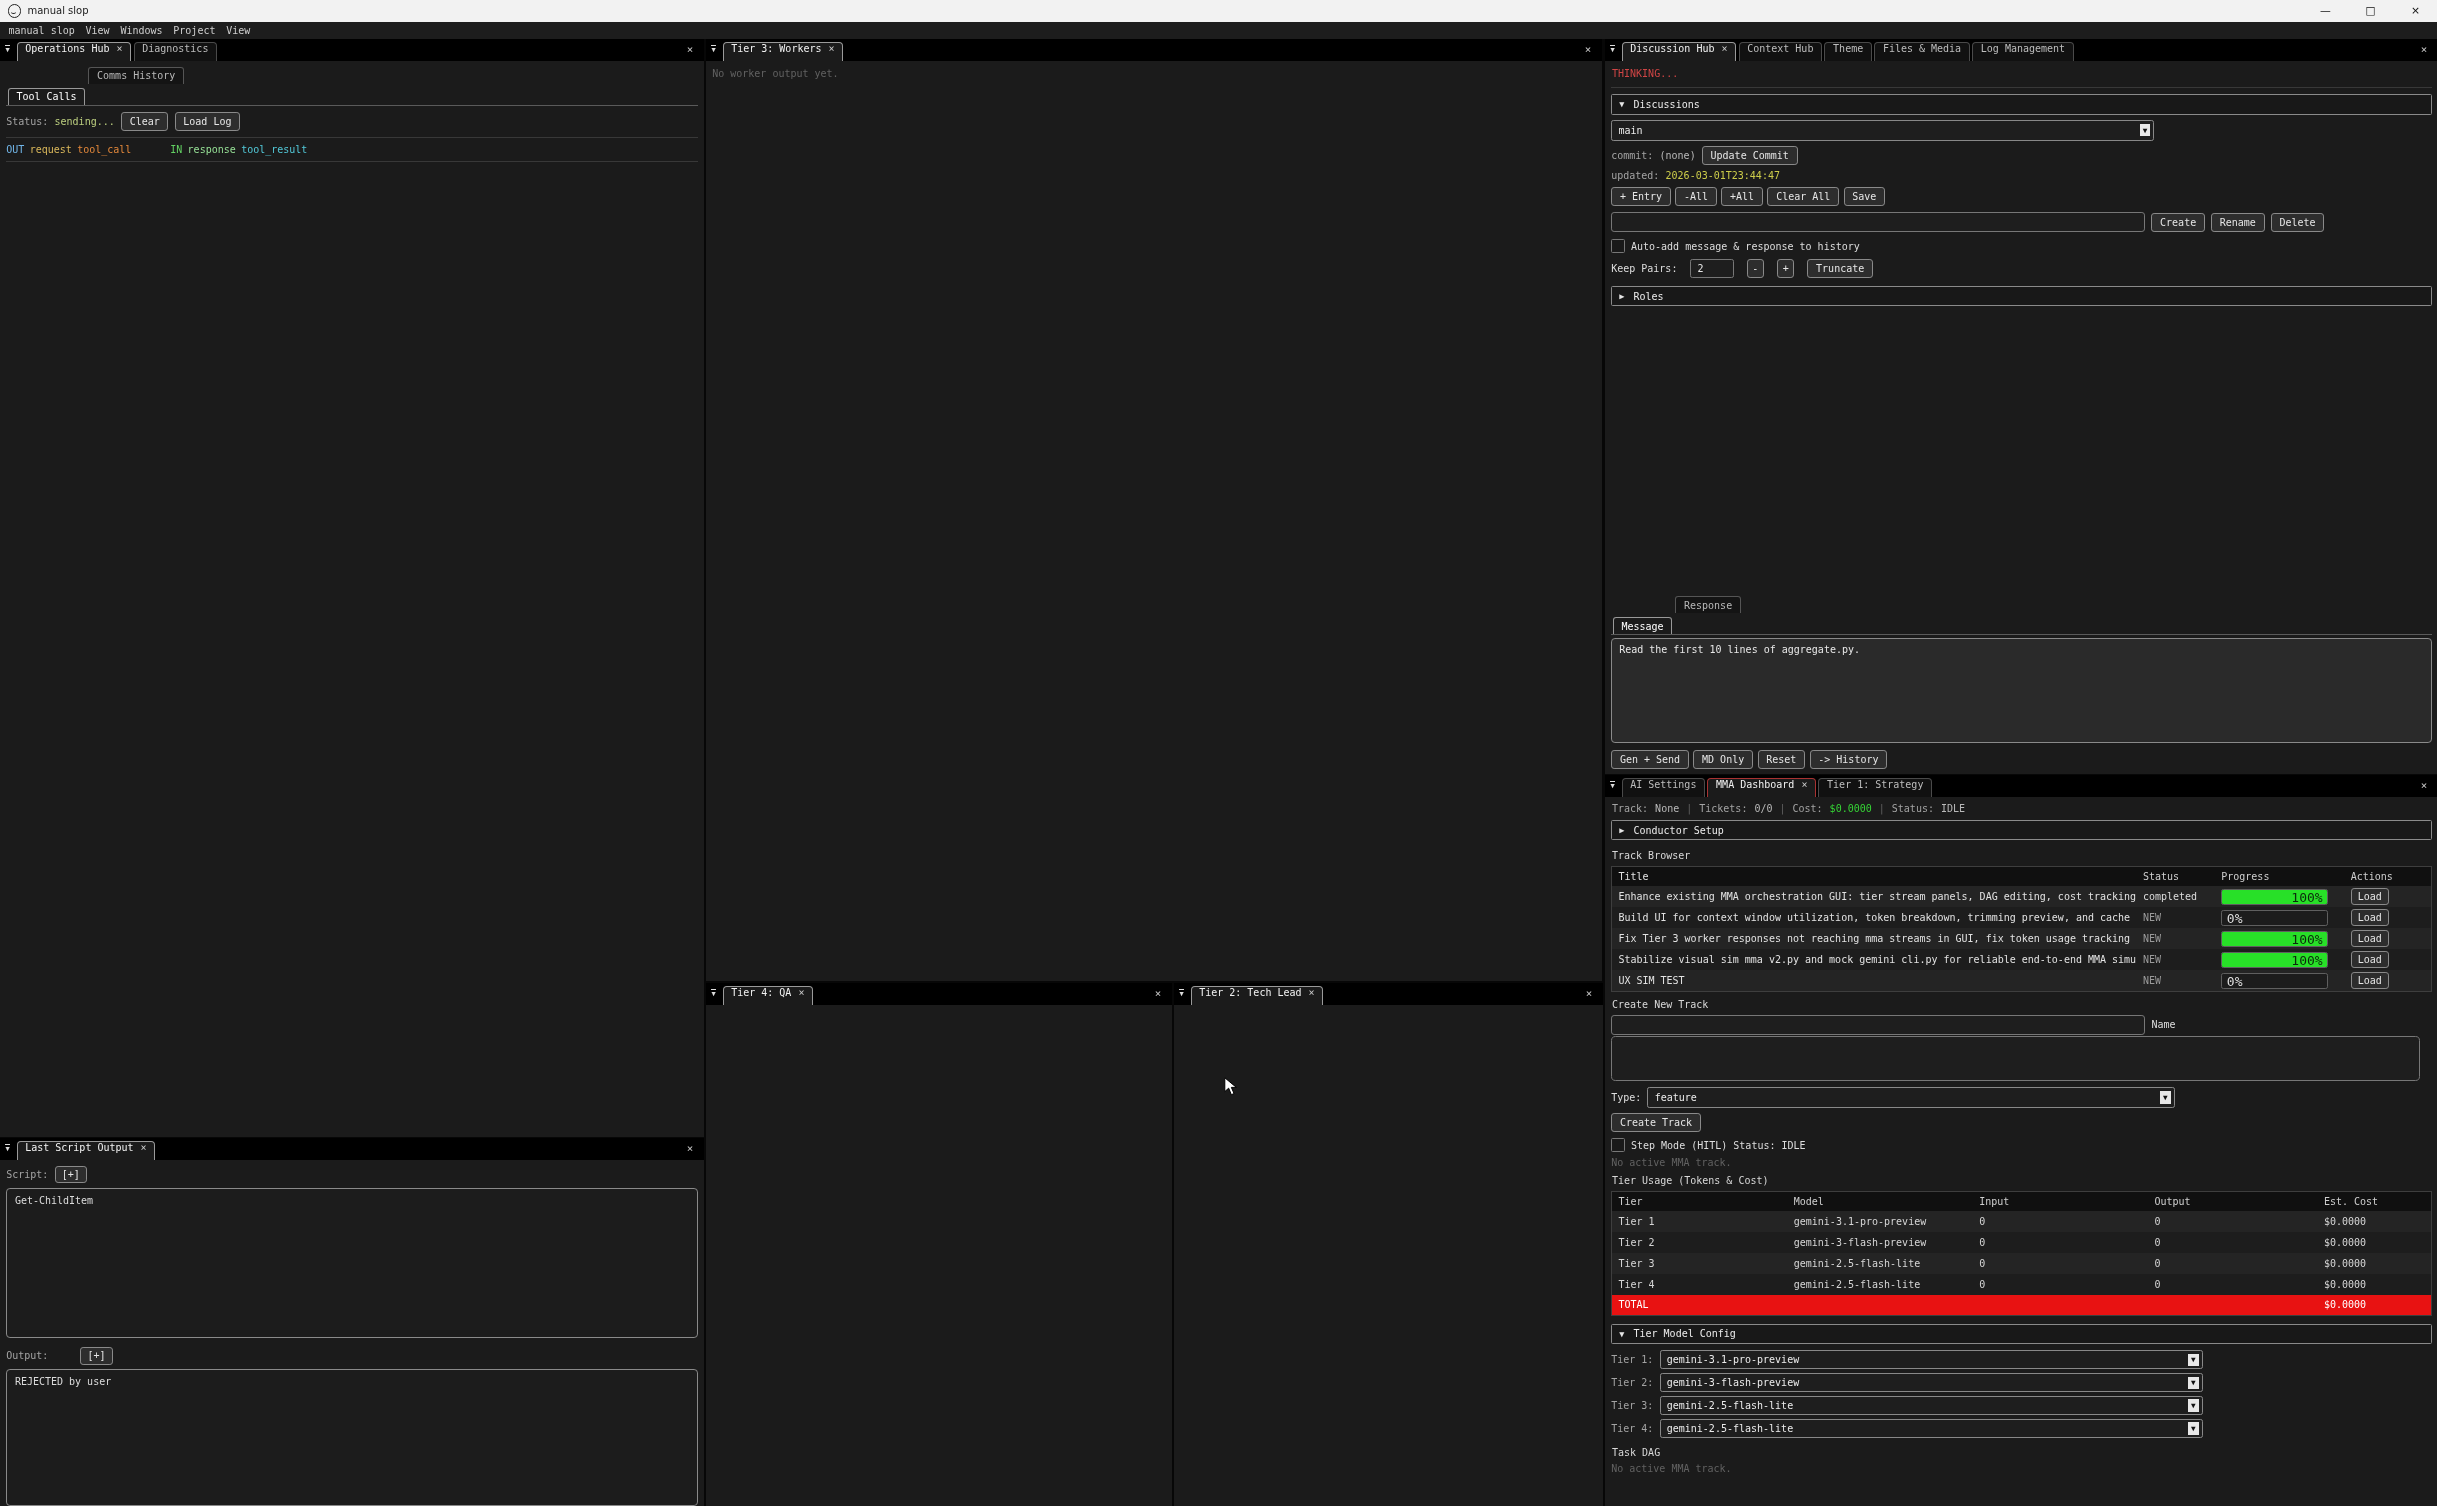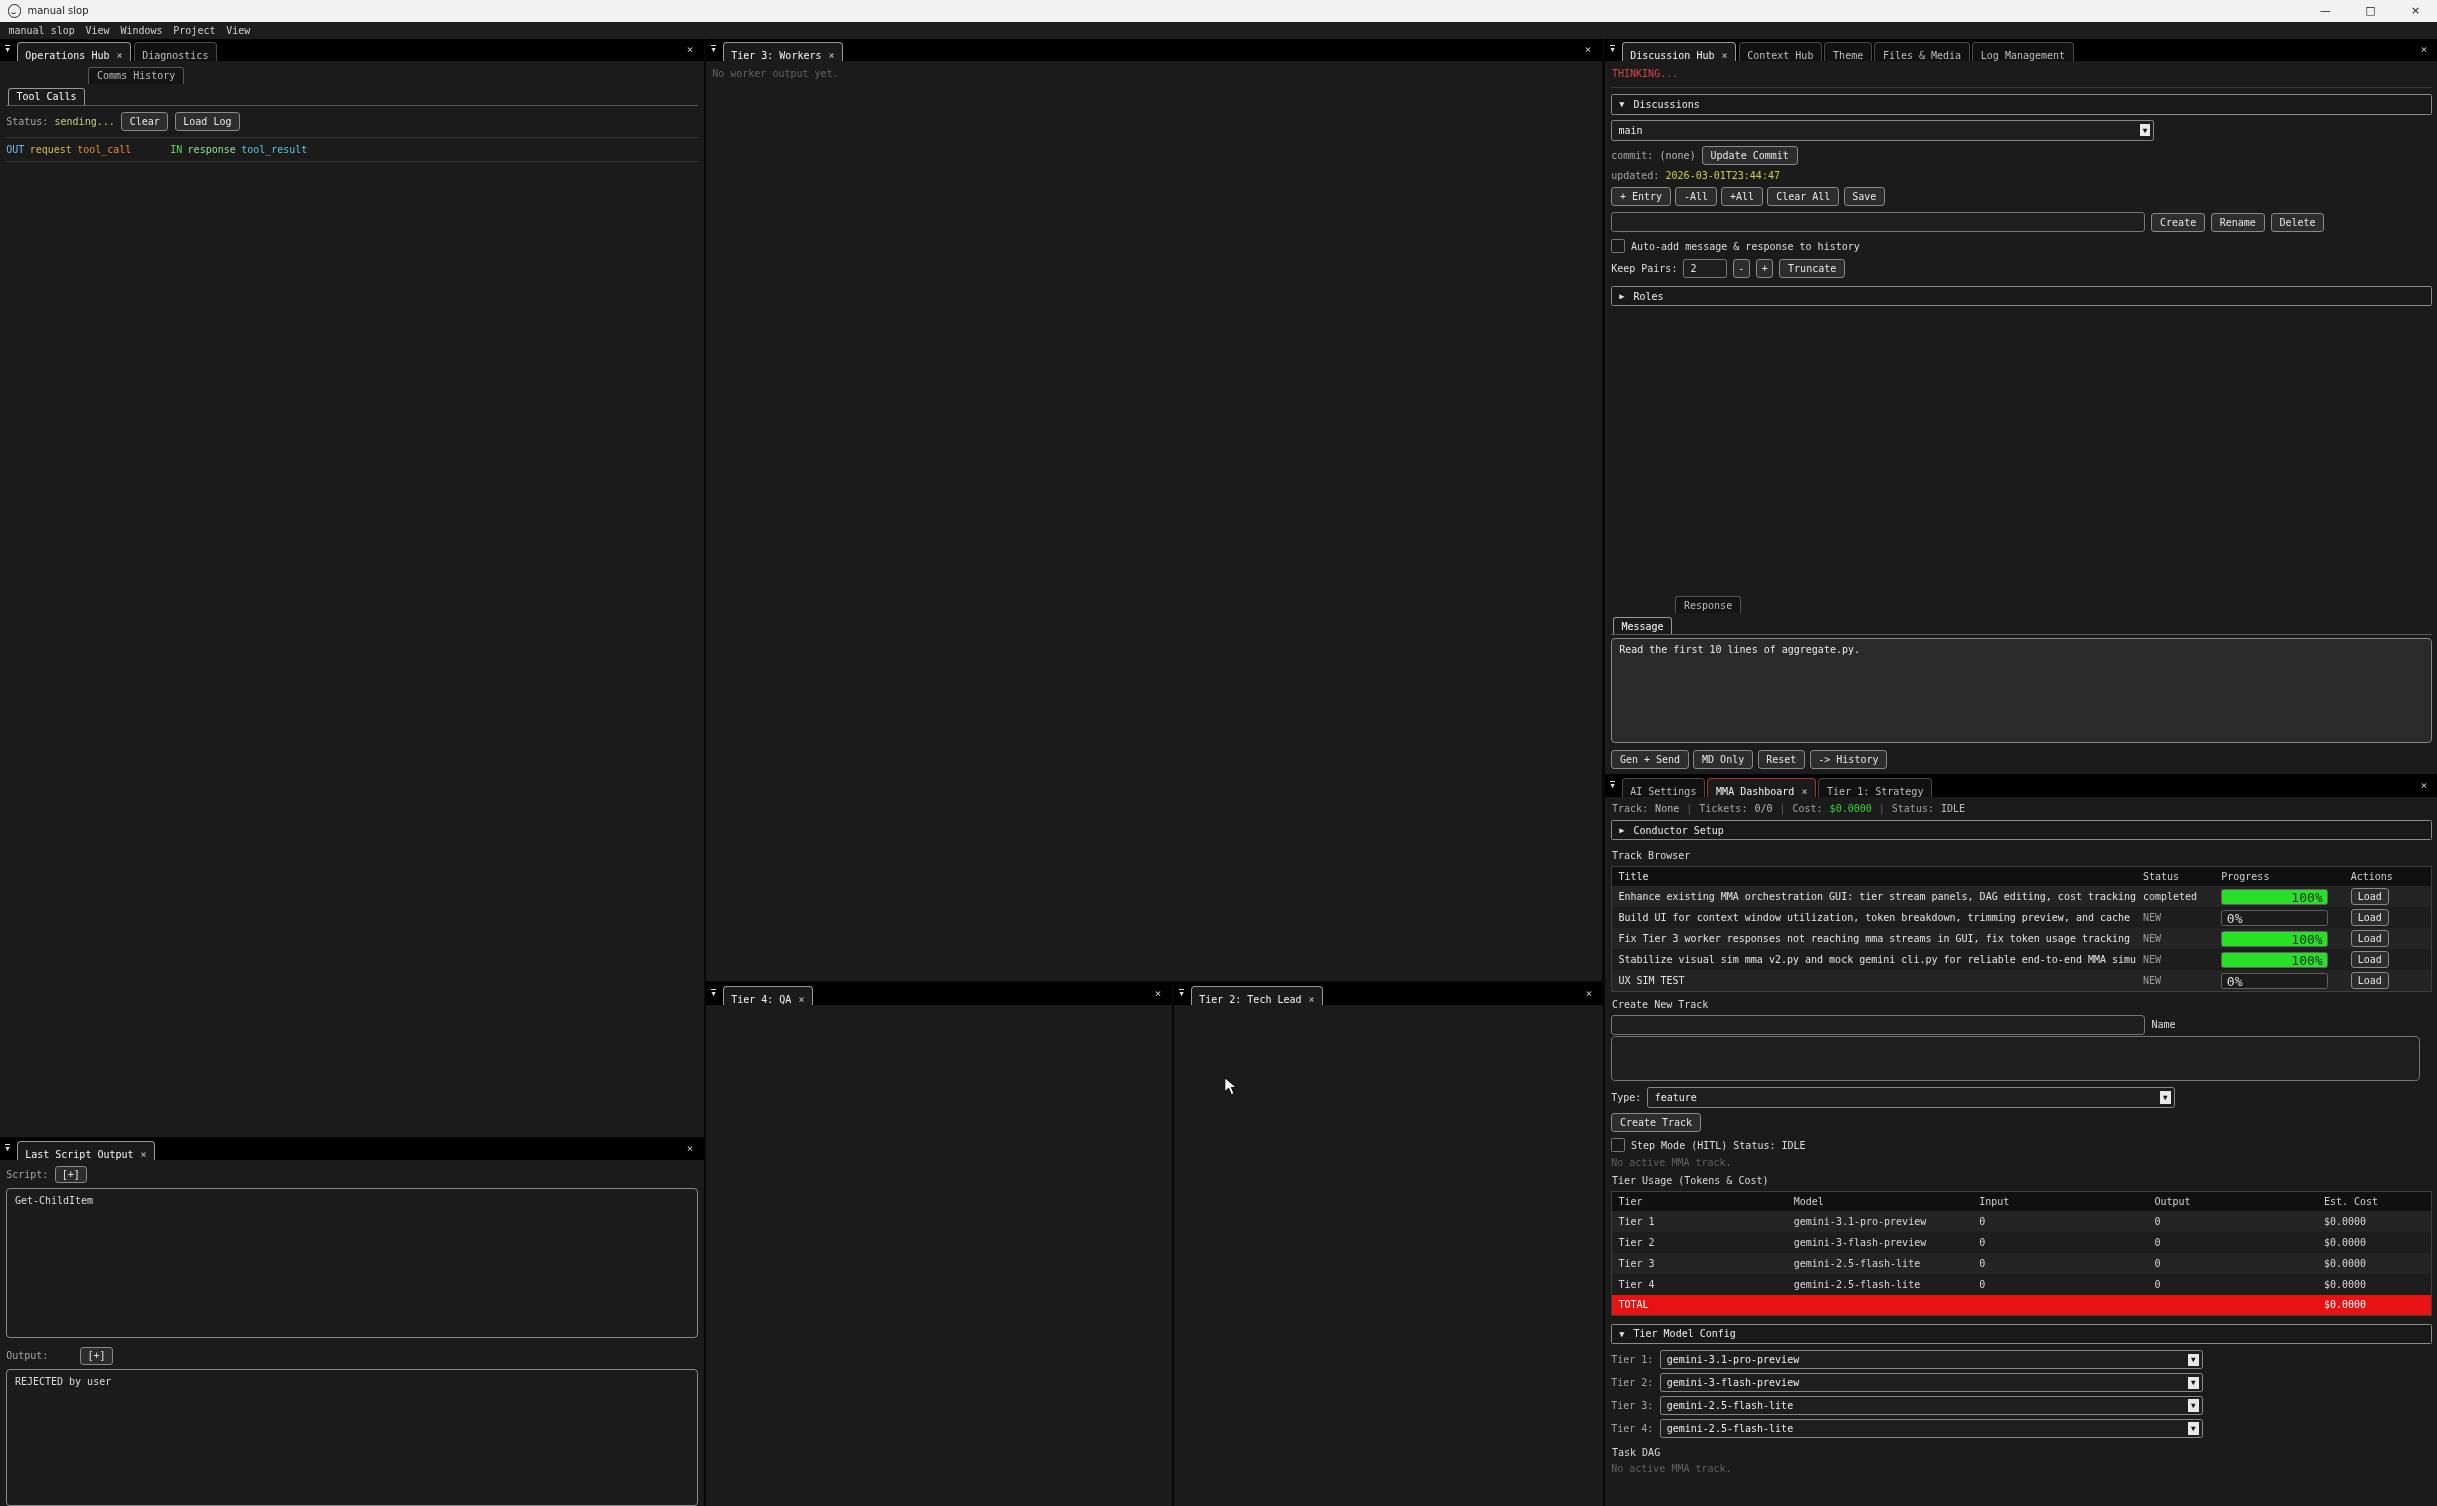--- a/index.html
+++ b/index.html
@@ -13,21 +13,21 @@
   .appicon::after{content:"";position:absolute;left:2.3px;top:5.4px;width:4.6px;height:2.3px;border-bottom:1.2px solid #222;border-radius:0 0 3.1px 3.1px;}
   .wincontrols{margin-left:auto;display:flex;align-items:center;height:100%;}
   .winbtn{width:45px;height:100%;display:flex;align-items:center;justify-content:center;color:#111;font-size:10.8px;}
   .menubar{position:absolute;left:0;top:21.6px;width:2438px;height:17px;background:#1d1d1d;display:flex;align-items:center;padding-left:3.1px;}
   .menuitem{padding:0 5.4px;color:#cfcfcf;white-space:nowrap;}
 
   
   .panel{position:absolute;background:#1b1b1b;display:flex;flex-direction:column;overflow:hidden;}
   .tabbar{height:21.6px;background:#000;display:flex;align-items:flex-end;gap:2.3px;padding:0 3.1px;flex:none;}
   .dockic{color:#ddd;border-top:1.5px solid #ddd;font-size:7px;line-height:7px;margin:0 4.6px 6.2px 2.3px;padding-top:1.5px;}
-  .tab{height:17.7px;display:flex;align-items:flex-end;gap:7px;padding:0 7.7px;border:0.8px solid #4a4a4a;border-bottom:none;
+  .tab{height:17.7px;display:flex;align-items:flex-start;gap:7px;padding:0 7.7px;border:0.8px solid #4a4a4a;border-bottom:none;
        border-radius:3.9px 3.9px 0 0;background:#111;color:#bdbdbd;white-space:nowrap;}
   .tab.active{background:#1b1b1b;border-color:#9a9a9a;color:#f2f2f2;}
   .tab.active.redb{border-color:#a83232;}
   .tab .x{color:#c9c9c9;font-size:10px;}
   .panelx{margin-left:auto;color:#c9c9c9;align-self:center;padding:0 7.7px;font-size:10.8px;}
   .content{flex:1;min-height:0;padding:4.6px 6.2px;display:flex;flex-direction:column;overflow:hidden;}
 
   .subtabs{display:flex;gap:3.1px;border-bottom:0.8px solid #5a5a5a;padding:0 1.5px;flex:none;}
   .subtab{height:16px;padding:0 7.7px;display:flex;align-items:center;border:0.8px solid #555;border-bottom:none;
           border-radius:3.1px 3.1px 0 0;background:#141414;color:#b8b8b8;}
@@ -237,21 +237,21 @@
       <div class="row" style="margin-bottom:7px;">
         <span class="inputbox" style="width:532px;"></span>
         <span class="btn">Create</span>
         <span class="btn">Rename</span>
         <span class="btn">Delete</span>
       </div>
       <div class="row" style="margin-bottom:6.2px;">
         <span class="cb"></span>
         <span style="color:#dedede;">Auto-add message &amp; response to history</span>
       </div>
-      <div class="row" style="margin-bottom:7.7px;gap:6px;">
+      <div class="row" style="margin-bottom:7.7px;gap:13px;">
         <span style="color:#dedede;">Keep Pairs:</span>
         <span class="spin">2</span>
         <span class="btn tiny">-</span>
         <span class="btn tiny">+</span>
         <span class="btn">Truncate</span>
       </div>
       <div class="hdrbox">
         <span class="tri">▶</span>
         <span>Roles</span>
       </div>

